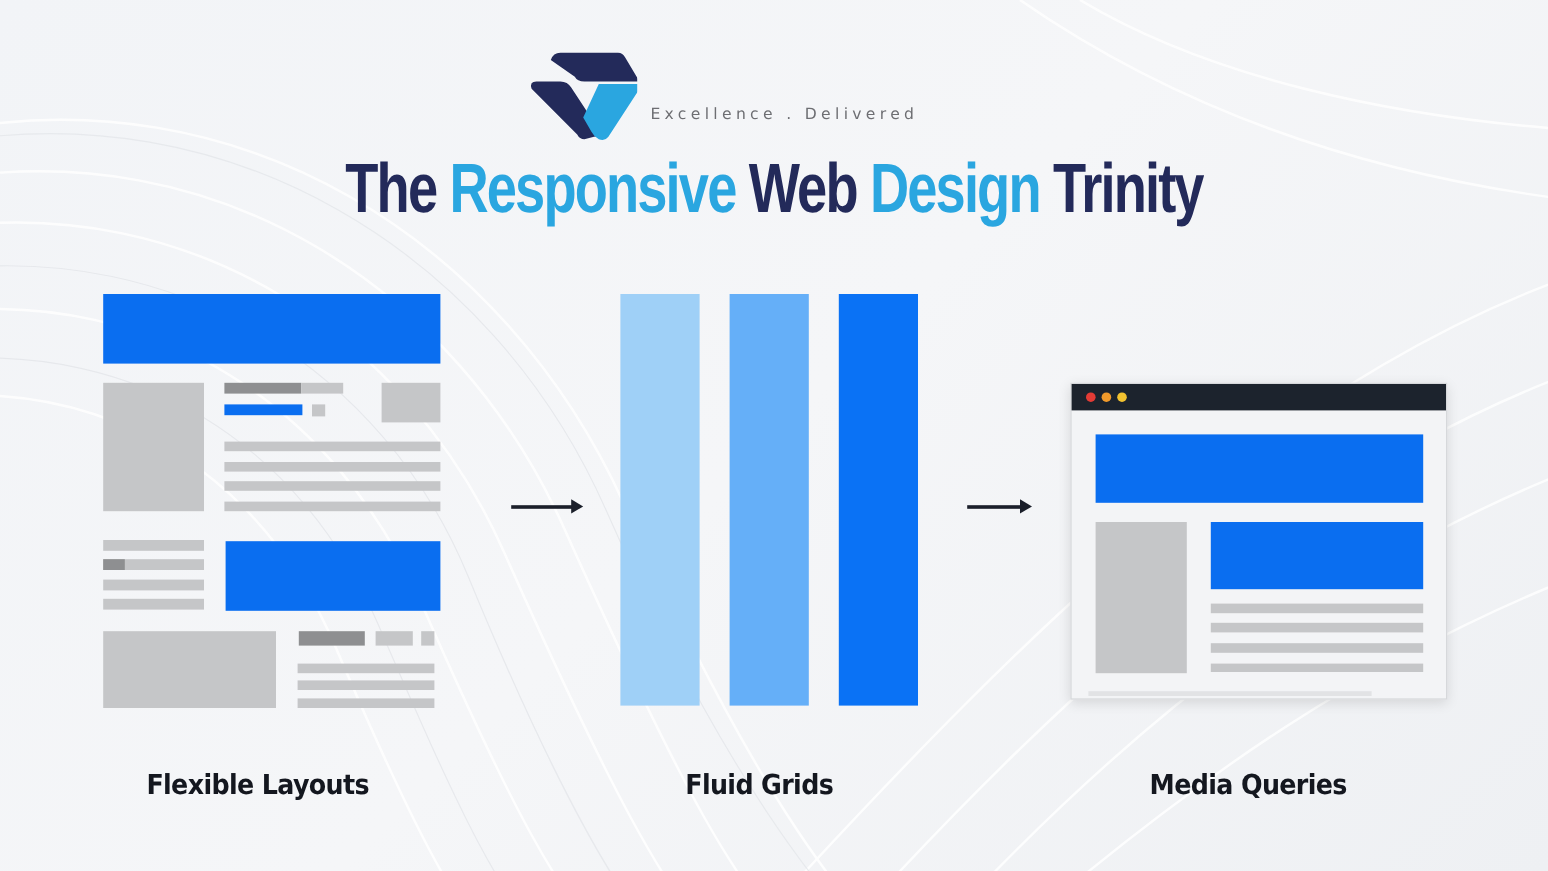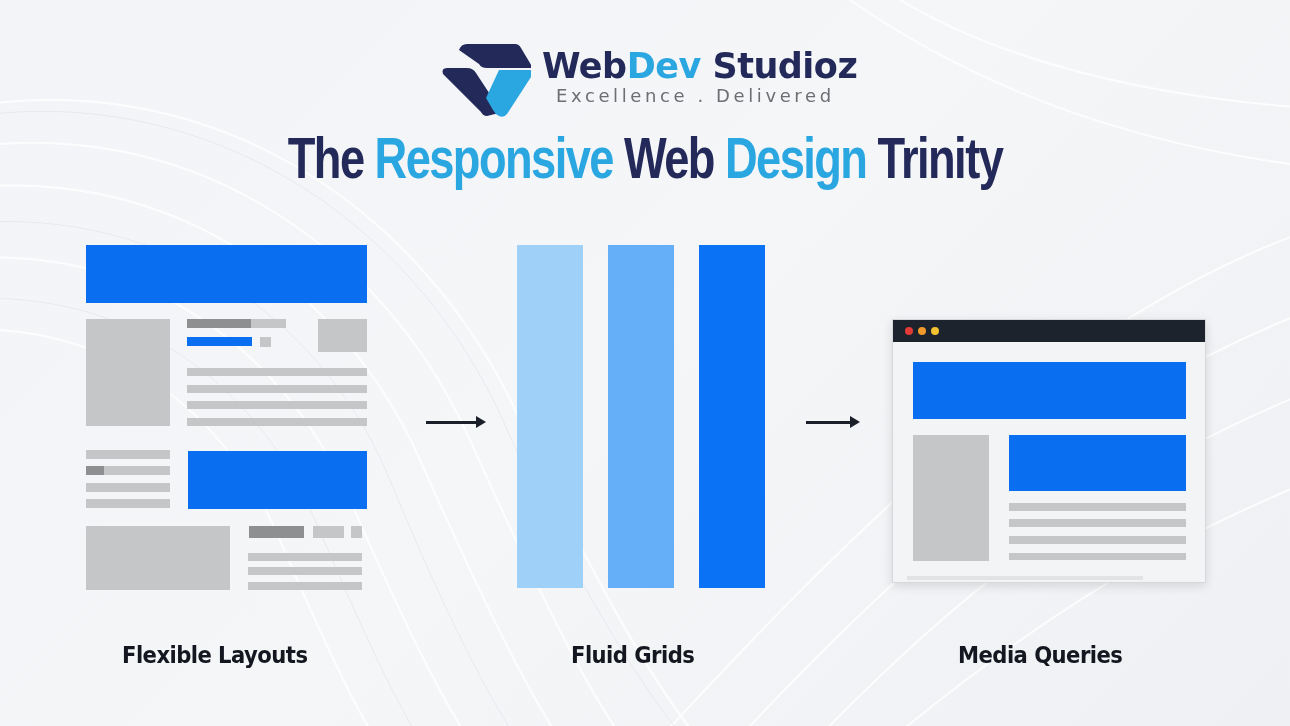--- a/index.html
+++ b/index.html
@@ -15,23 +15,23 @@
     .logo { position: absolute; left: 441px; top: 40px; width: 420px; height: 80px; }
     .logo-mark { position: absolute; left: 0; top: 0; width: 90px; height: 78px; }
     .brand-name {
       position: absolute; left: 101px; top: 4px;
       font-family: "DejaVu Sans", sans-serif; font-weight: bold;
       font-size: 35px; letter-spacing: -0.5px; line-height: 44px; white-space: nowrap;
     }
     .brand-name .dark { color: #232a5a; }
     .brand-name .light { color: #2aa6e0; }
     .brand-tagline {
-      position: absolute; left: 115px; top: 46px;
+      position: absolute; left: 101px; top: 46px;
       font-family: "DejaVu Sans", sans-serif;
-      font-size: 18px; letter-spacing: 3.6px; color: #6d6e72; white-space: nowrap; line-height: 20px;
+      font-size: 13px; letter-spacing: 3.6px; color: #6d6e72; white-space: nowrap; line-height: 20px;
     }
 
     
     .headline {
       position: absolute; left: 0; top: 124px; width: 1290px; text-align: center;
       font-family: "Liberation Sans", sans-serif; font-weight: bold;
       font-size: 58px; line-height: 68px; letter-spacing: -2px;
       transform: scaleX(0.78); transform-origin: 645px 0;
       white-space: nowrap;
     }
@@ -93,21 +93,20 @@
     <path d="M-50 300 C 115 285, 250 370, 315 520 S 420 760, 470 800"></path>
   </g>
 </svg>
 
 <div class="logo">
   <svg class="logo-mark" viewBox="0 0 90 78">
     <path d="M22 10 Q 24 4 30 4 L 78 4 Q 82 4 84 8 L 96 28 L 50 28 Q 44 28 42 24 Z" fill="#232a5a" transform="translate(-4,0)"></path>
     <path d="M2 34 Q 0 28 6 28 L 26 28 Q 32 28 35 33 L 58 68 Q 60 74 54 74 L 46 76 Q 42 76 40 72 Z" fill="#232a5a"></path>
     <path d="M58 30 L 90 30 Q 94 30 92 34 L 66 74 Q 63 78 58 76 Q 54 74 52 70 L 45 58 Z" fill="#2aa6e0"></path>
   </svg>
-  <div class="brand-name"><span class="dark">Web</span><span class="light">Dev</span> <span class="dark">Studioz</span></div>
   <div class="brand-tagline">Excellence . Delivered</div>
 </div>
 
 <h1 class="headline"><span class="dark">The</span> <span class="light">Responsive</span> <span class="dark">Web</span> <span class="light">Design</span> <span class="dark">Trinity</span></h1>
 
 <div>
   <div class="blk blue" style="left:86px;top:245px;width:281px;height:58px;"></div>
   <div class="blk gray" style="left:86px;top:319px;width:84px;height:107px;"></div>
   <div class="blk gray-dark" style="left:187px;top:319px;width:64px;height:9px;"></div>
   <div class="blk gray" style="left:251px;top:319px;width:35px;height:9px;"></div>

